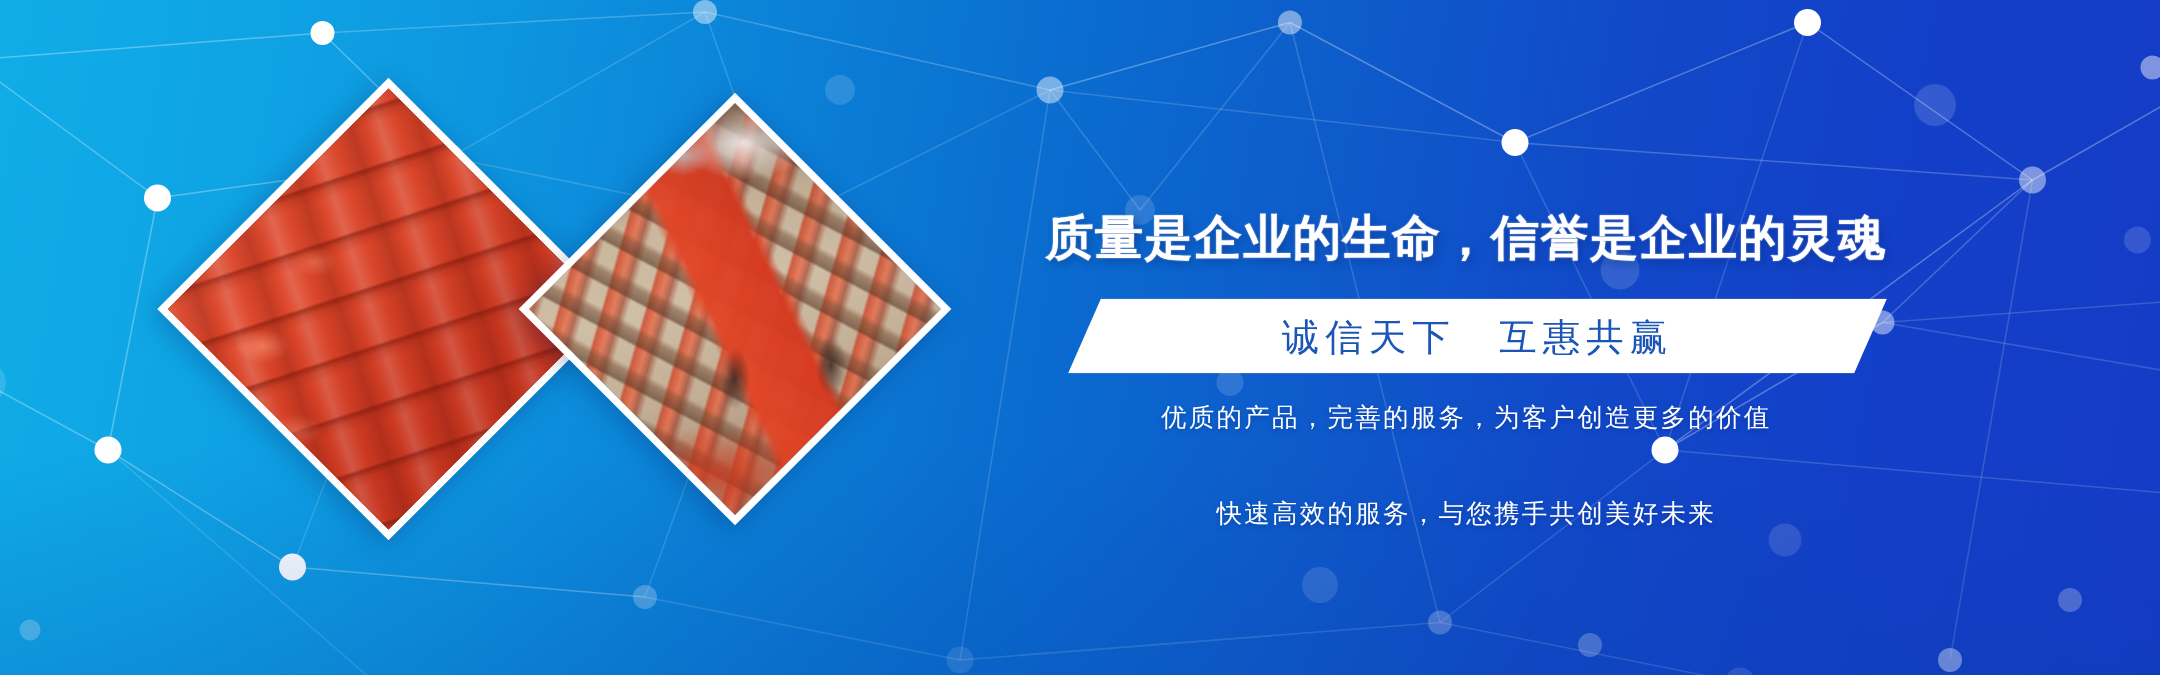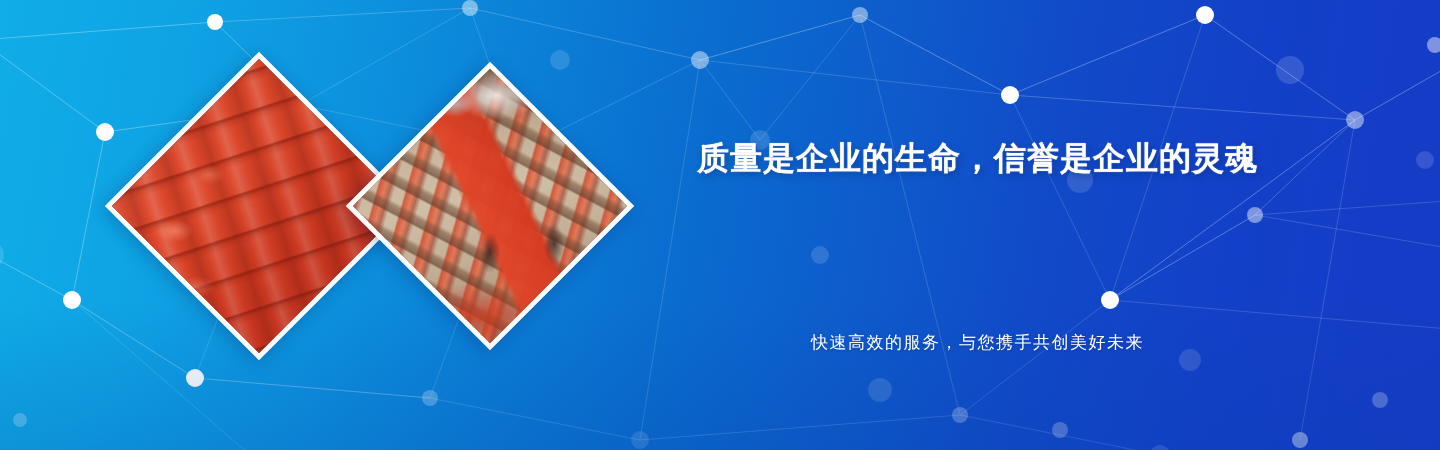--- a/index.html
+++ b/index.html
@@ -303,17 +303,21 @@
     <div class="inner photo-shafts"></div>
   </div>
 
   <div class="diamond" id="diamond-2">
     <div class="inner photo-pallets"></div>
   </div>
 
   <div class="copy">
     <div id="headline">质量是企业的生命，信誉是企业的灵魂</div>
 
-
+    <div id="ribbon">
+      <div id="ribbon-text">诚信天下　互惠共赢</div>
+    </div>
+
+    <div class="subline" id="subline-1">优质的产品，完善的服务，为客户创造更多的价值</div>
     <div class="subline" id="subline-2">快速高效的服务，与您携手共创美好未来</div>
   </div>
 
 </div>
 
 </body></html>

